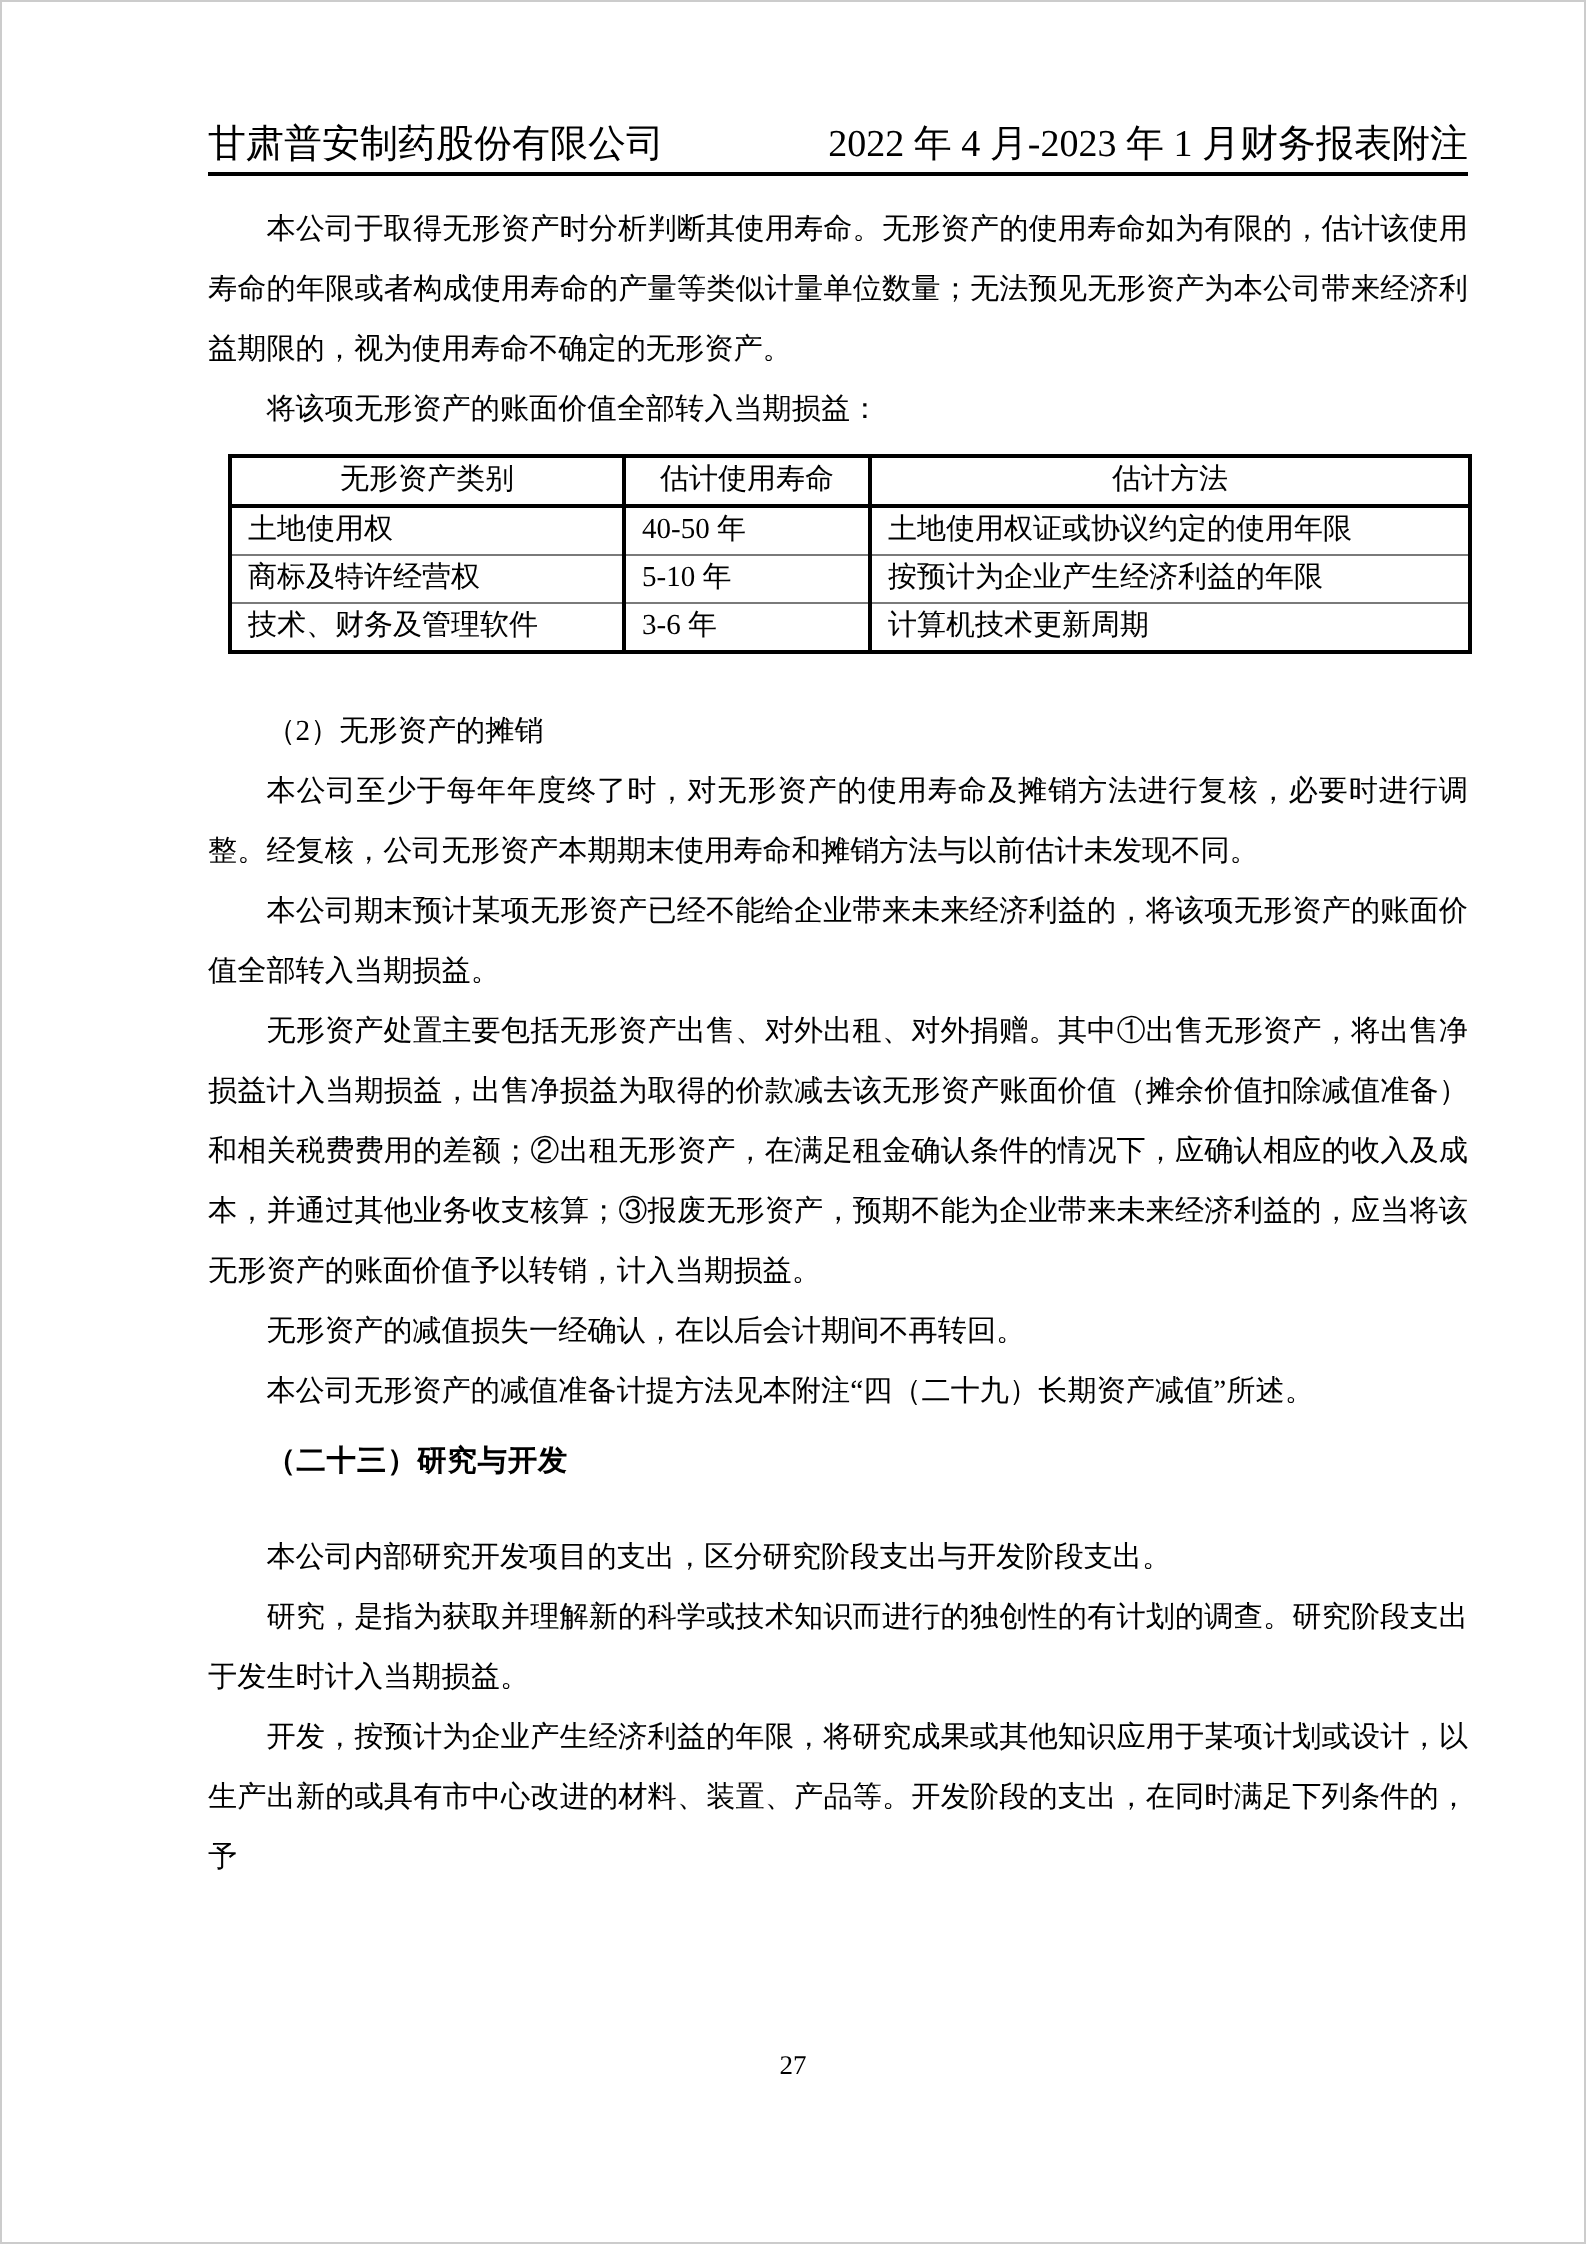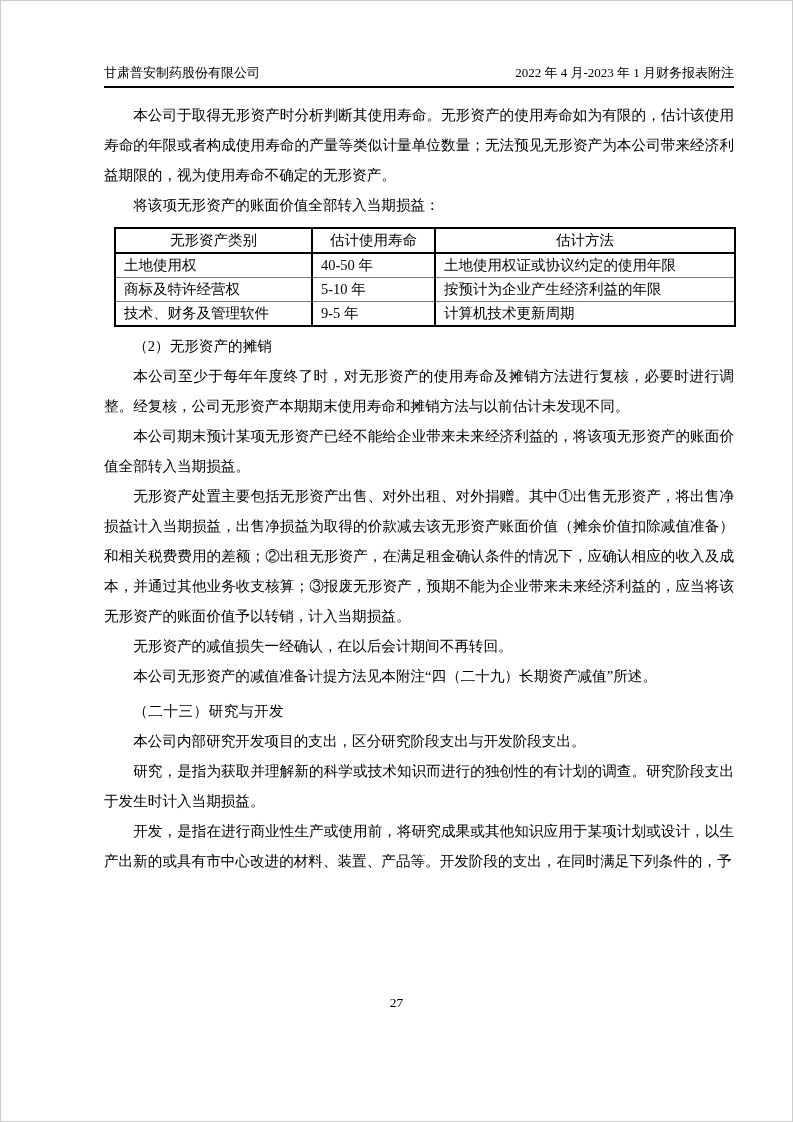--- a/index.html
+++ b/index.html
@@ -14,40 +14,40 @@
     font-family: "Liberation Serif", "DejaVu Serif", serif;
     color: #000000;
     overflow: hidden;
   }
   .doc-header {
     display: flex;
     justify-content: space-between;
     align-items: flex-end;
     border-bottom: 2px solid #000000;
     padding-bottom: 5px;
-    font-size: 13px;
+    font-size: 19px;
     line-height: 16px;
   }
   .doc-body {
     margin-top: 12px;
     font-size: 14.6px;
     line-height: 30px;
     text-align: justify;
   }
   .para { margin: 0; text-indent: 2em; }
   .heading-bold {
-    margin: 5px 0 0 0;
-    font-weight: 400;
+    margin: 5px 0 18px 0;
+    font-weight: 700;
     letter-spacing: 0.5px;
   }
   table.life-table {
     border-collapse: collapse;
     table-layout: fixed;
     width: 620px;
-    margin: 7px 0 4px 10px;
+    margin: 7px 0 24px 10px;
     border: 2px solid #000000;
     font-size: 14.5px;
     line-height: 21px;
     text-align: left;
   }
   table.life-table col.c1 { width: 197px; }
   table.life-table col.c2 { width: 123px; }
   table.life-table col.c3 { width: 300px; }
   table.life-table th, table.life-table td {
     border-left: 2px solid #000000;
@@ -61,21 +61,21 @@
   }
   table.life-table thead th {
     border-bottom: 2px solid #000000;
     text-align: center;
   }
   table.life-table td.center { text-align: left; }
   .page-number {
     position: absolute;
     left: 0;
     right: 0;
-    top: 994px;
+    top: 1024px;
     text-align: center;
     font-size: 13.5px;
   }
 </style>
 </head>
 <body>
 
 <div class="page">
 
   <div class="doc-header">
@@ -107,34 +107,34 @@
           <td class="center">40-50 年</td>
           <td>土地使用权证或协议约定的使用年限</td>
         </tr>
         <tr>
           <td>商标及特许经营权</td>
           <td class="center">5-10 年</td>
           <td>按预计为企业产生经济利益的年限</td>
         </tr>
         <tr>
           <td>技术、财务及管理软件</td>
-          <td class="center">9-5 年</td>
+          <td class="center">3-6 年</td>
           <td>计算机技术更新周期</td>
         </tr>
       </tbody>
     </table>
 
     <p class="para">（2）无形资产的摊销</p>
     <p class="para">本公司至少于每年年度终了时，对无形资产的使用寿命及摊销方法进行复核，必要时进行调整。经复核，公司无形资产本期期末使用寿命和摊销方法与以前估计未发现不同。</p>
     <p class="para">本公司期末预计某项无形资产已经不能给企业带来未来经济利益的，将该项无形资产的账面价值全部转入当期损益。</p>
     <p class="para">无形资产处置主要包括无形资产出售、对外出租、对外捐赠。其中①出售无形资产，将出售净损益计入当期损益，出售净损益为取得的价款减去该无形资产账面价值（摊余价值扣除减值准备）和相关税费费用的差额；②出租无形资产，在满足租金确认条件的情况下，应确认相应的收入及成本，并通过其他业务收支核算；③报废无形资产，预期不能为企业带来未来经济利益的，应当将该无形资产的账面价值予以转销，计入当期损益。</p>
     <p class="para">无形资产的减值损失一经确认，在以后会计期间不再转回。</p>
     <p class="para">本公司无形资产的减值准备计提方法见本附注“四（二十九）长期资产减值”所述。</p>
     <p class="para heading-bold">（二十三）研究与开发</p>
     <p class="para">本公司内部研究开发项目的支出，区分研究阶段支出与开发阶段支出。</p>
     <p class="para">研究，是指为获取并理解新的科学或技术知识而进行的独创性的有计划的调查。研究阶段支出于发生时计入当期损益。</p>
-    <p class="para">开发，是指在进行商业性生产或使用前，将研究成果或其他知识应用于某项计划或设计，以生产出新的或具有市中心改进的材料、装置、产品等。开发阶段的支出，在同时满足下列条件的，予</p>
+    <p class="para">开发，按预计为企业产生经济利益的年限，将研究成果或其他知识应用于某项计划或设计，以生产出新的或具有市中心改进的材料、装置、产品等。开发阶段的支出，在同时满足下列条件的，予</p>
 
   </div>
 
   <div class="page-number">27</div>
 
 </div>
 
 </body></html>

